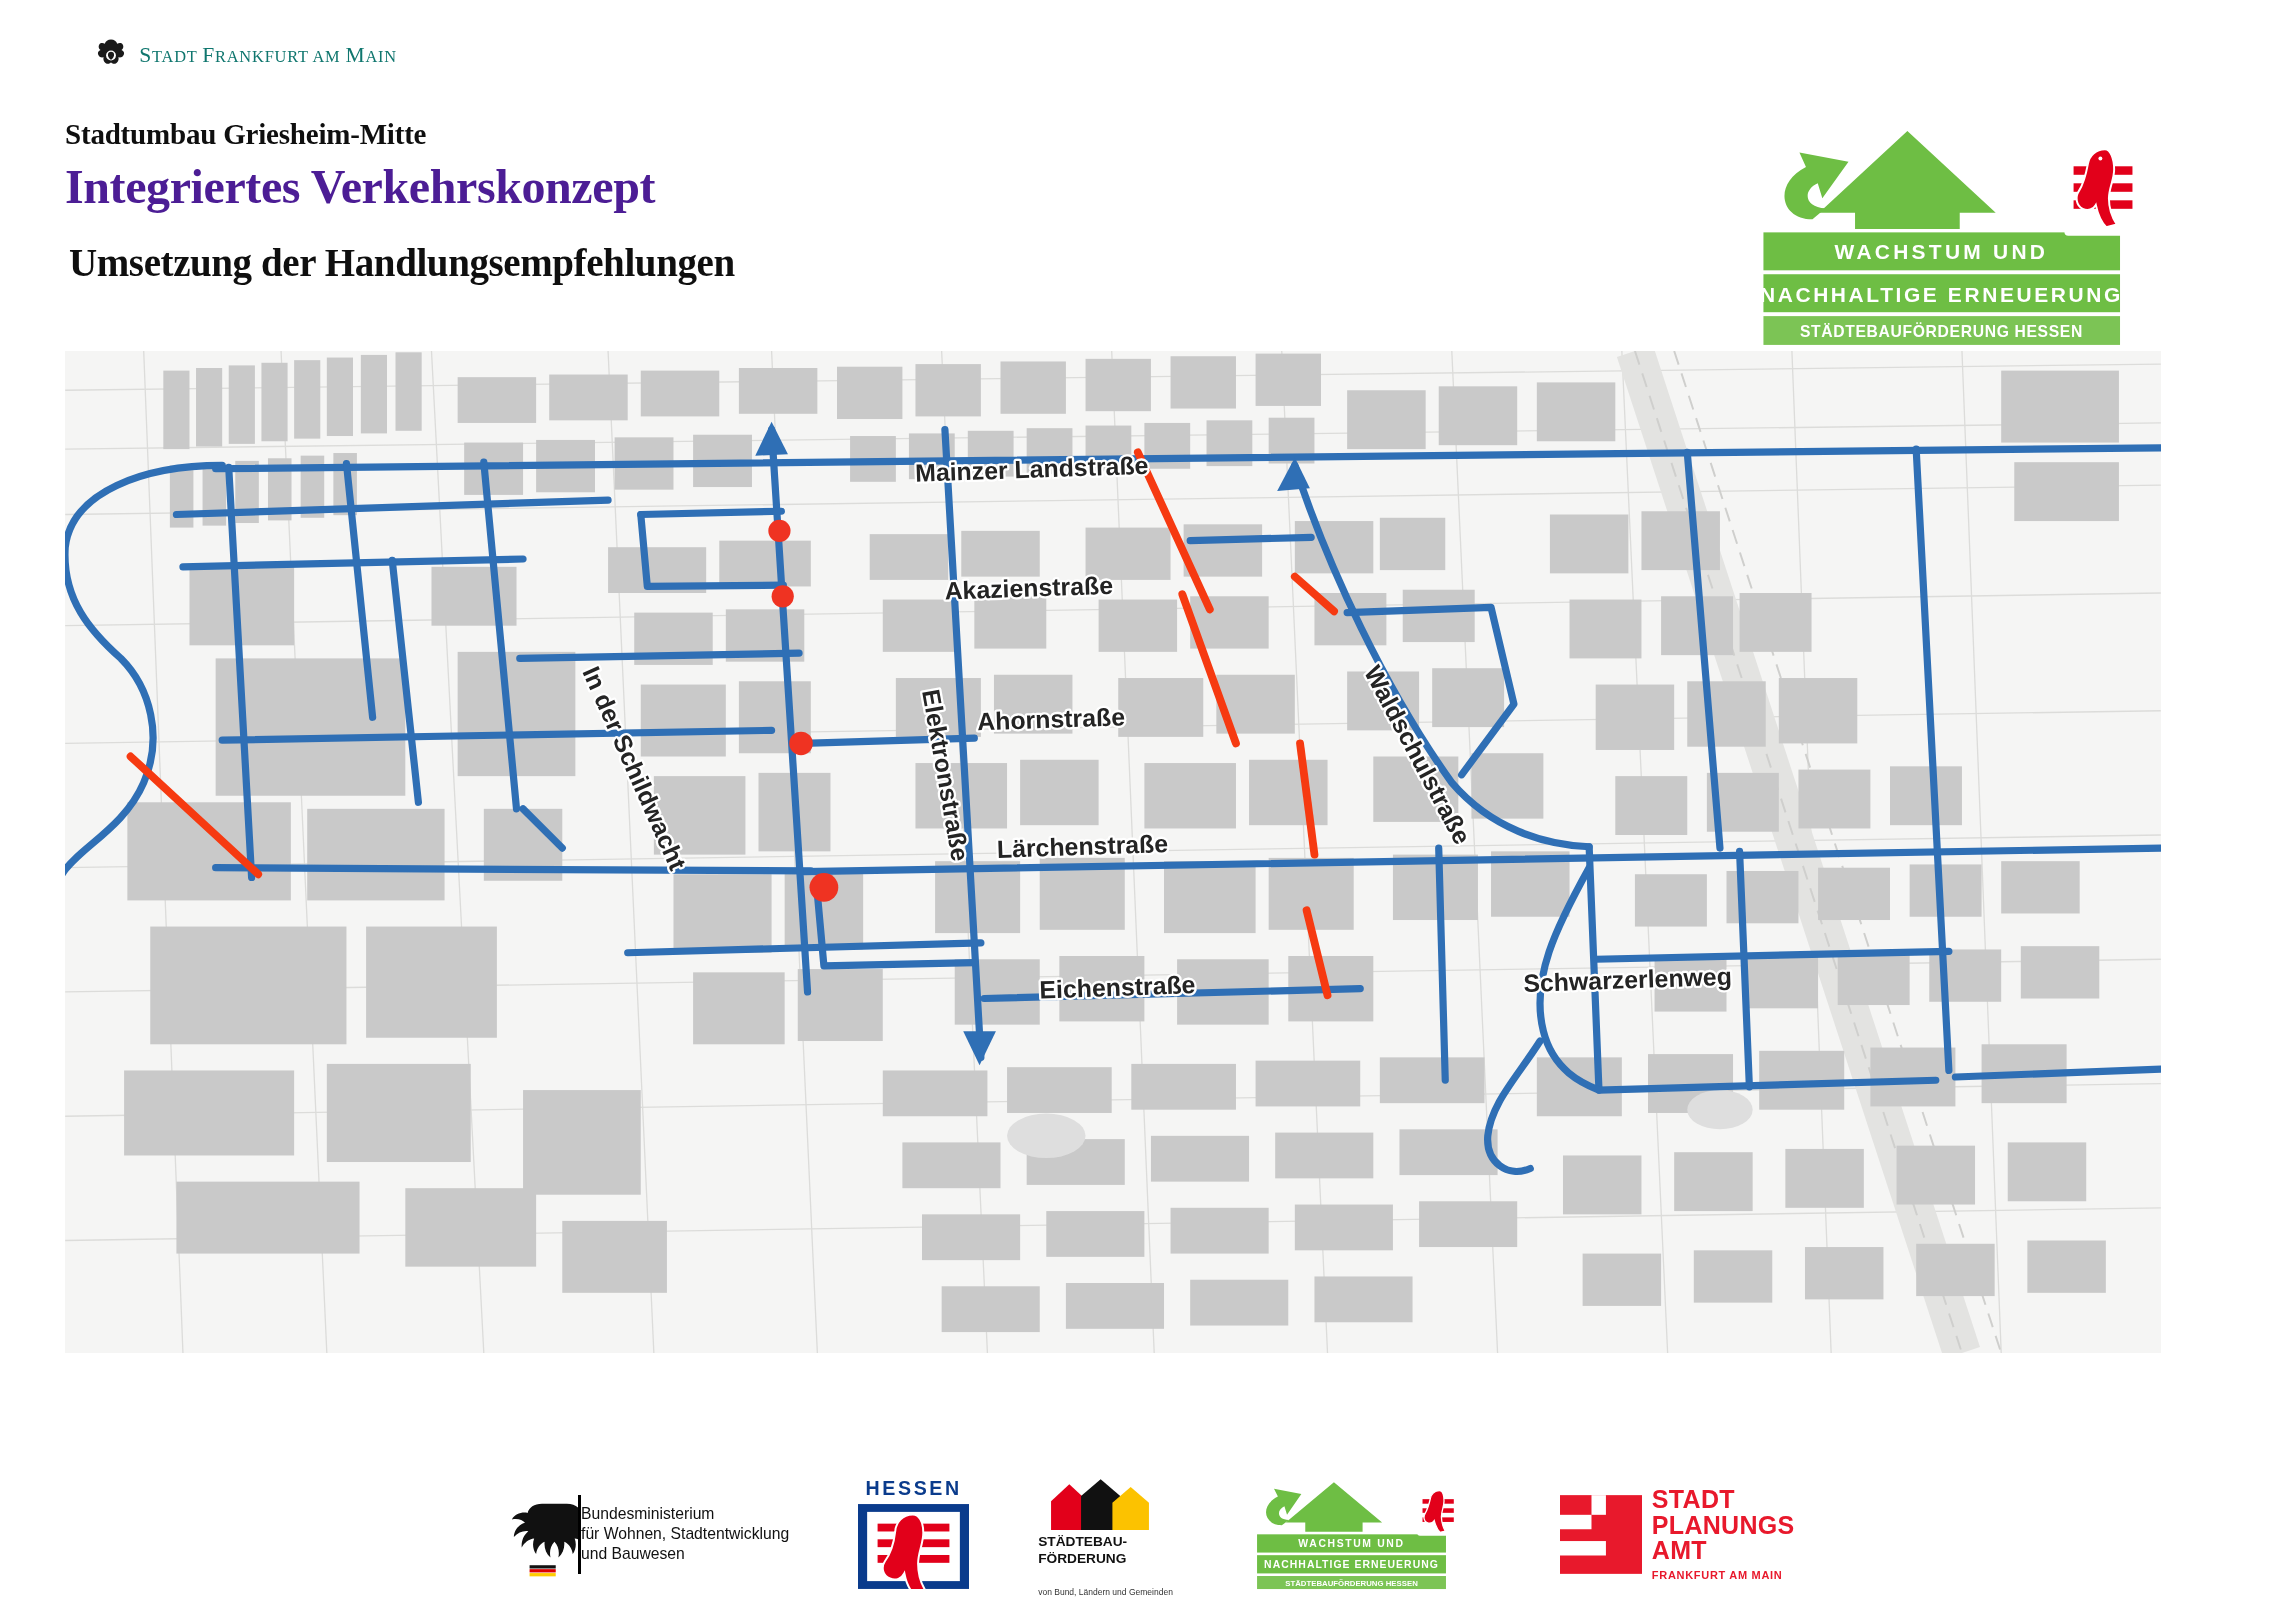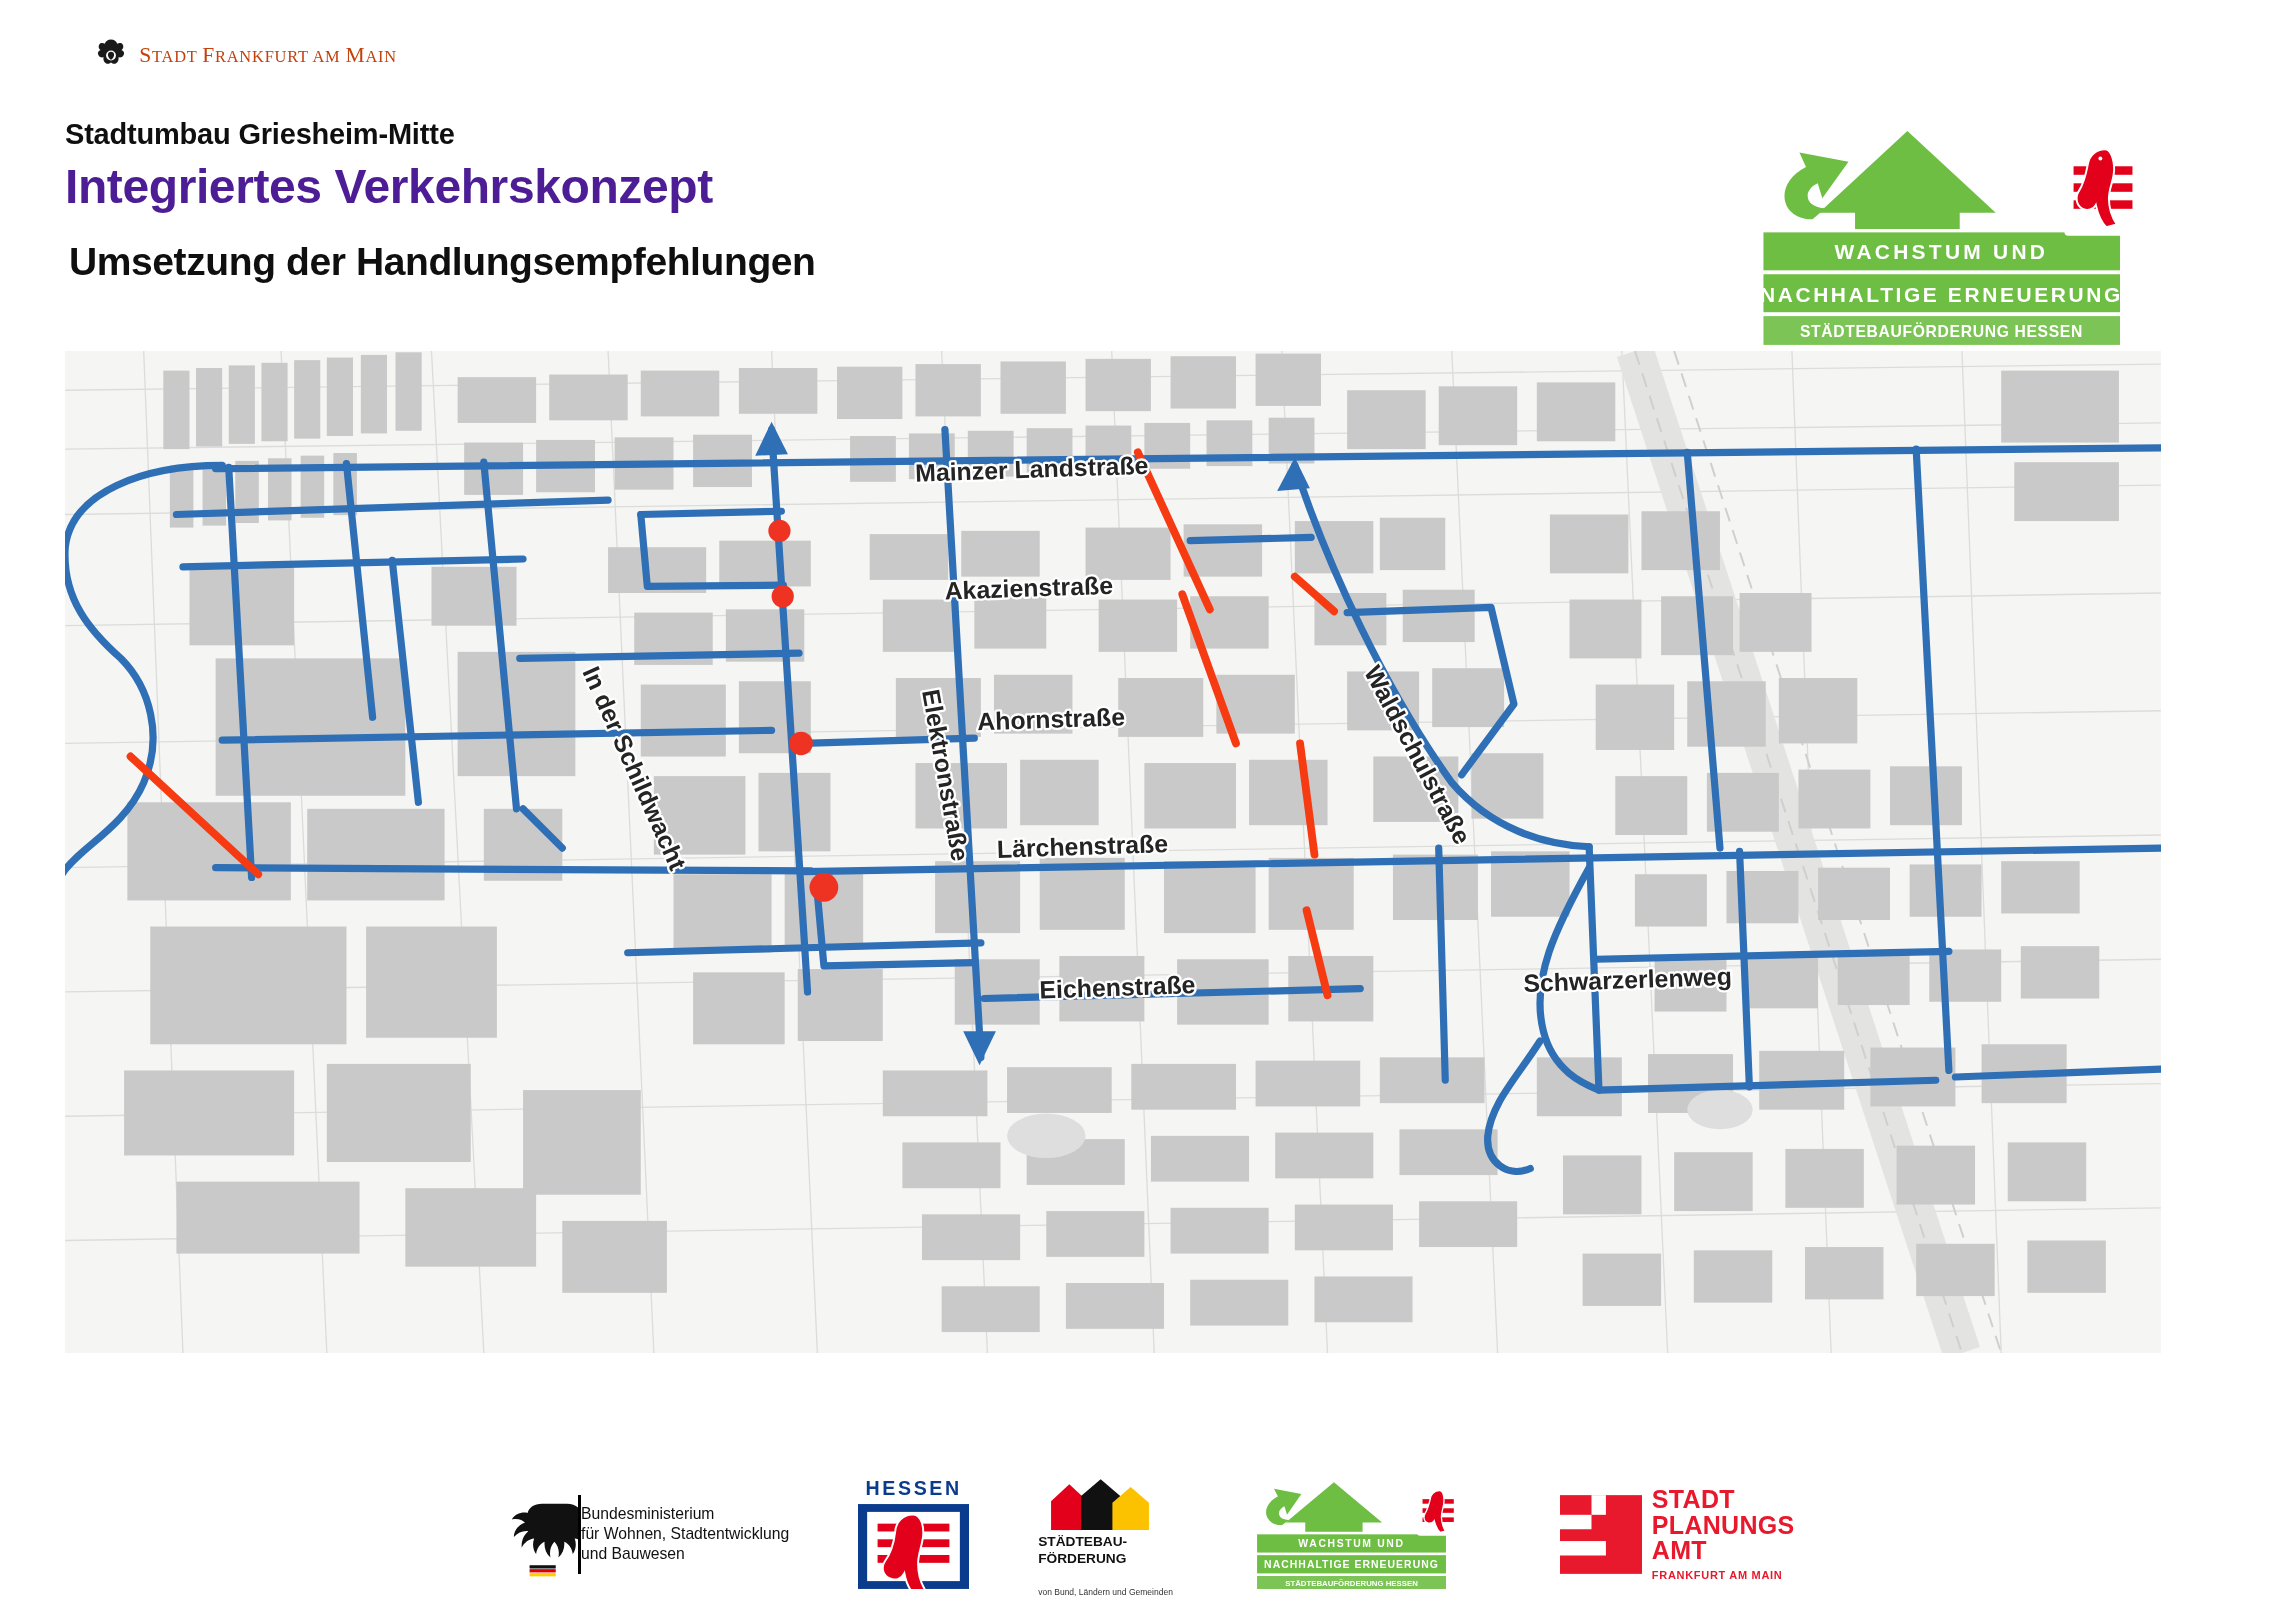--- a/index.html
+++ b/index.html
@@ -28,32 +28,33 @@
   }
   #city-logo .crest {
     width: 38px;
     height: 37px;
     flex: 0 0 auto;
   }
   #city-logo .crest-text {
     font-family: "Liberation Serif", serif;
     font-size: 21.6px;
     letter-spacing: 0.8px;
-    color: #c2410c;
+    color: #0f766e;
     white-space: nowrap;
   }
   #city-logo .crest-text .sm {
     font-size: 16.4px;
   }
 
   #title-block {
     position: absolute;
     left: 65px;
     top: 118px;
     width: 1505px;
+    font-family: Liberation Serif, serif;
   }
   .t-sub {
     font-size: 29px;
     font-weight: bold;
     color: #0f0f0f;
     margin: 0 0 7.9px 0;
     letter-spacing: -0.2px;
   }
   .t-main {
     font-size: 48px;

